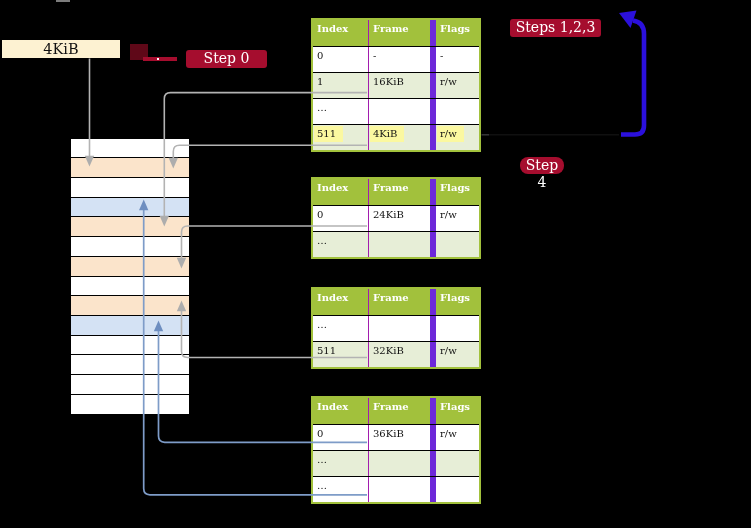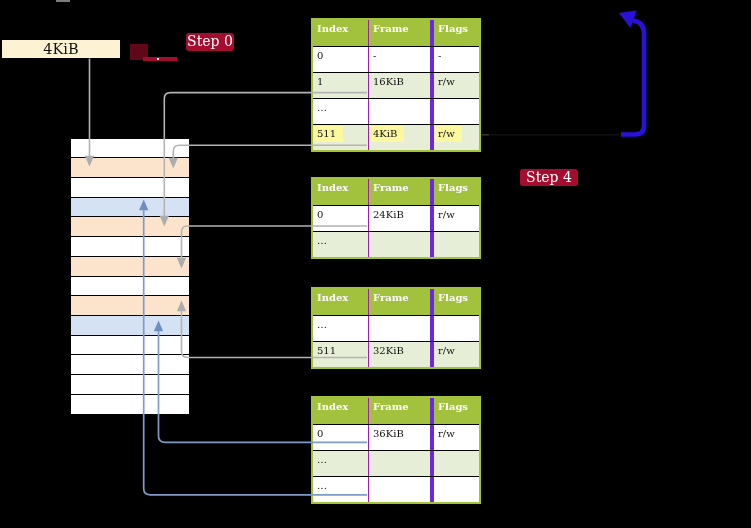--- a/index.html
+++ b/index.html
@@ -6,24 +6,24 @@
   #stage{position:relative;width:751px;height:528px;background:#000;overflow:hidden;
          font-family:"DejaVu Serif","Liberation Serif",serif;}
   
   .frame-box{position:absolute;left:2px;top:40px;width:118px;height:18px;
              background:var(--frame-label-cream);color:#111;font-size:14.5px;
              text-align:center;line-height:18px;}
   
   .step{position:absolute;color:#fff;font-size:14px;text-align:center;border-radius:3px;}
   .step.crimson{background:var(--step-crimson);}
   .step.blue{background:var(--step-blue);border-radius:2px;}
-  #step0{left:186px;top:33px;width:48px;height:17.5px;line-height:17px;}
+  #step0{left:186px;top:50px;width:81px;height:17.5px;line-height:17px;}
   #steps123{left:510px;top:19px;width:91px;height:17.5px;line-height:17px;}
   #steps1234{left:649px;top:20.5px;width:102px;height:17px;line-height:16.5px;}
-  #step4{left:520px;top:169px;width:58px;height:17px;line-height:16.5px;}
+  #step4{left:520px;top:157px;width:44px;height:17px;line-height:16.5px;border-radius:8px;}
   .frag-dark{position:absolute;left:130px;top:44px;width:18px;height:16px;background:#5f0818;}
   .frag-strip{position:absolute;left:143px;top:57px;width:34px;height:3.5px;background:var(--step-crimson);}
   .frag-dot{position:absolute;left:157px;top:58px;width:2px;height:2px;background:#fff;}
   
   #memcol{position:absolute;left:70px;top:137.5px;width:120px;height:277px;
           border:1px solid #000;display:flex;flex-direction:column;box-sizing:border-box;}
   .mrow{flex:1;}
   .mrow + .mrow{border-top:1px solid #000;}
   .mrow[data-kind="empty"]{background:#ffffff;}
   .mrow[data-kind="page-table"]{background:var(--memory-page-table-peach);}
@@ -38,36 +38,37 @@
   #pt1{top:18px;} #pt2{top:177px;} #pt3{top:287px;} #pt4{top:396px;}
   .phead{display:flex;background:var(--table-green);color:#fff;font-weight:bold;
          height:26px;border-bottom:1px solid #000;}
   .prow{display:flex;height:25px;}
   .prow + .prow{border-top:1px solid #000;}
   .prow:nth-child(odd){background:var(--table-row-green);}
   .prow:nth-child(even){background:#fff;}
   .c{box-sizing:border-box;padding:2.5px 0 0 4px;overflow:hidden;white-space:nowrap;}
   .c-index{width:55px;}
   .c-frame{width:62px;border-left:1px solid #a21caf;}
-  .c-flags{width:49px;border-left:4px solid #6d28d9;}
+  .c-flags{width:49px;border-left:6px solid #6d28d9;}
   .hl{background:var(--highlight-yellow);padding:2px 7px 3px 3px;margin-left:-3px;}
   
   #overlay{position:absolute;left:0;top:0;pointer-events:none;}
 </style>
 </head>
 <body>
 
 <div id="stage">
 
   <div class="frame-box">4KiB</div>
 
   <div class="frag-dark"></div>
   <div class="frag-strip"></div>
   <div class="frag-dot"></div>
   <div id="step0" class="step crimson">Step 0</div>
+  <div id="steps123" class="step crimson">Steps 1,2,3</div>
   <div id="step4" class="step crimson">Step 4</div>
 
   <div id="memcol">
     <div class="mrow" data-kind="empty"></div>
     <div class="mrow" data-kind="page-table"></div>
     <div class="mrow" data-kind="empty"></div>
     <div class="mrow" data-kind="frame"></div>
     <div class="mrow" data-kind="page-table"></div>
     <div class="mrow" data-kind="empty"></div>
     <div class="mrow" data-kind="page-table"></div>

